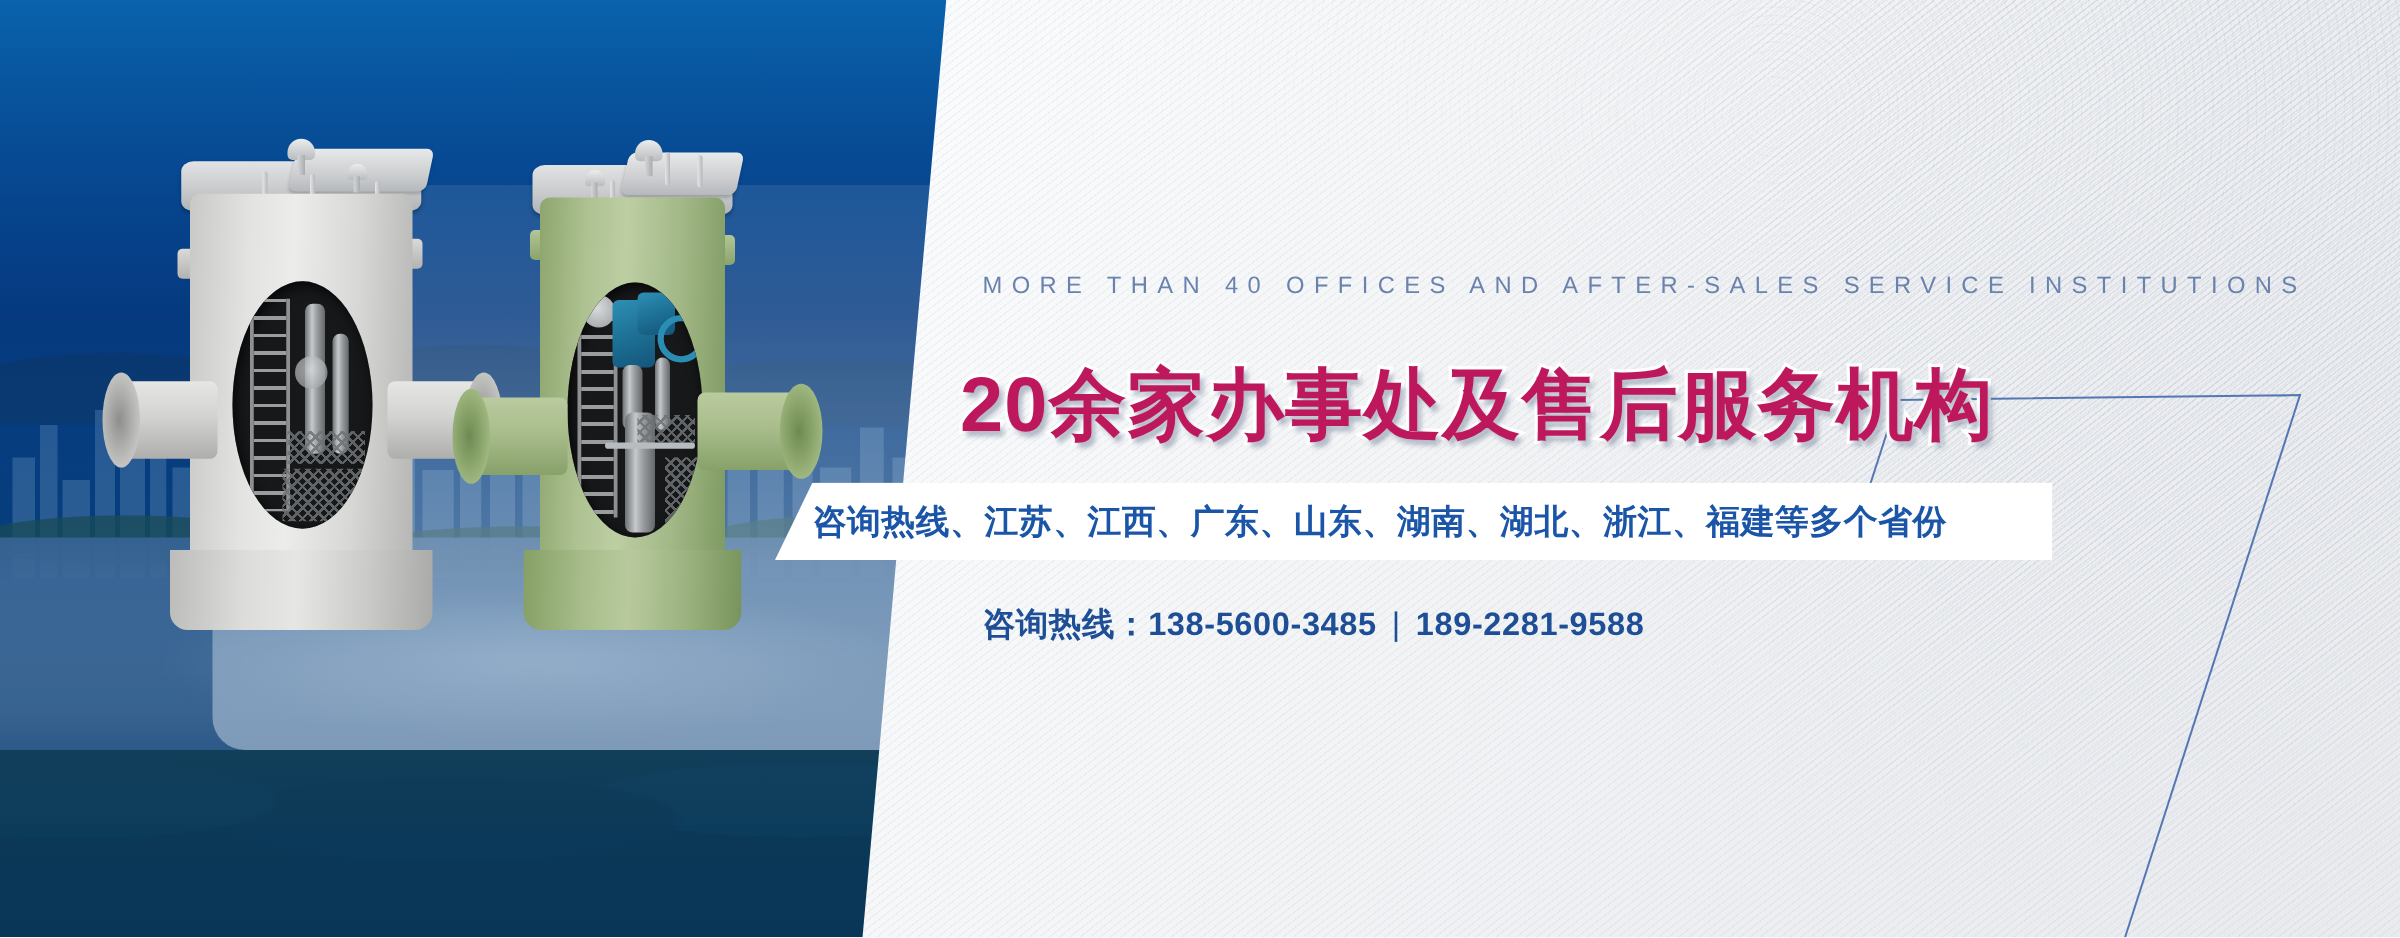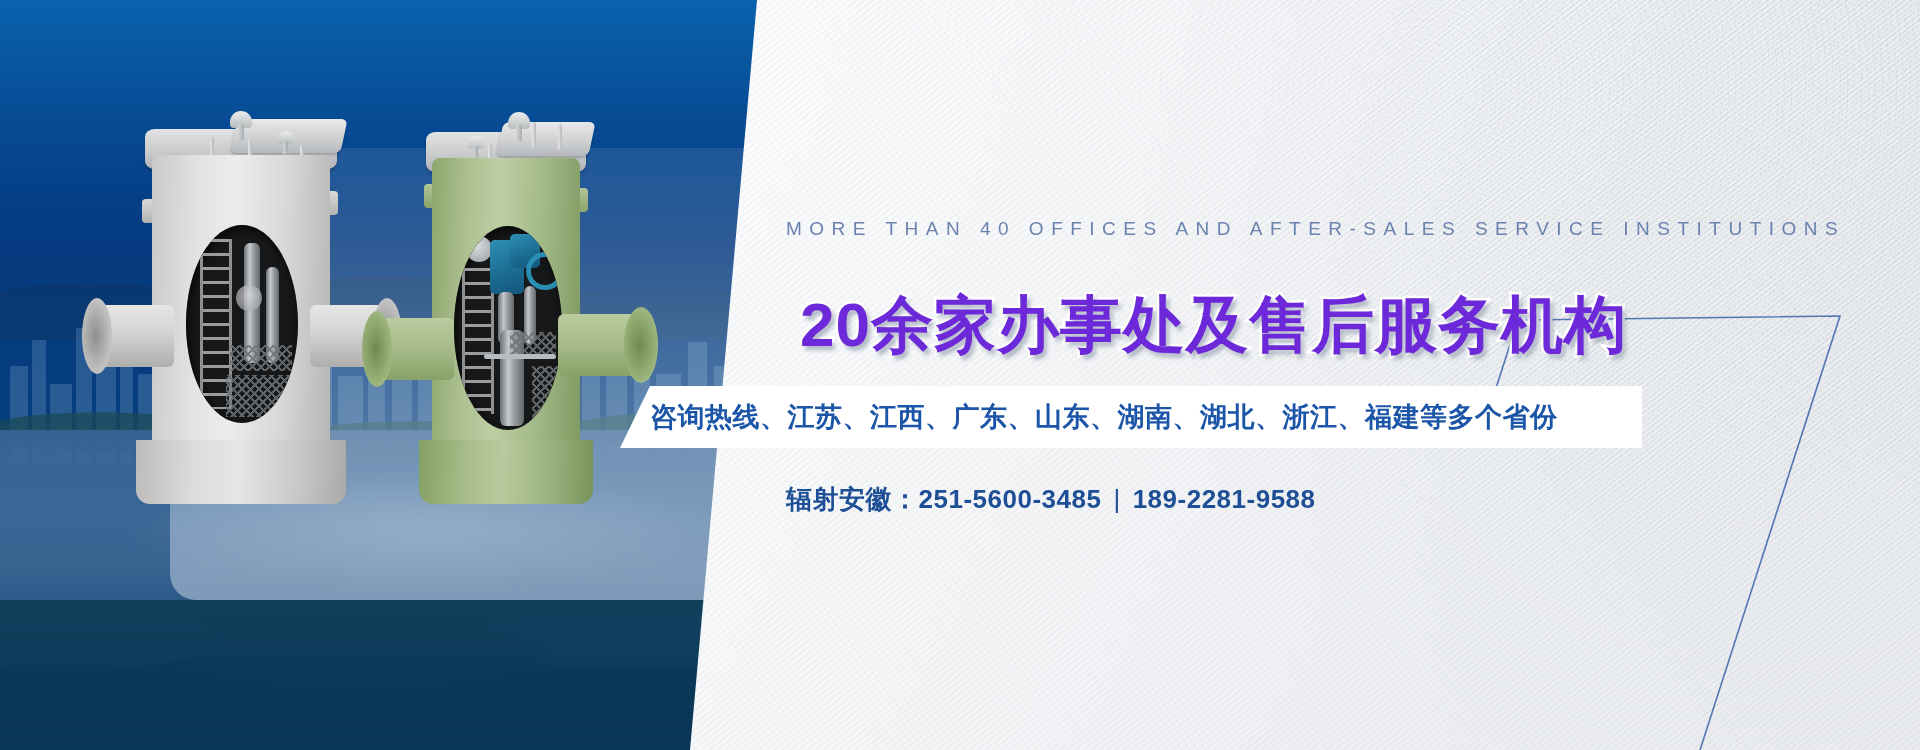--- a/index.html
+++ b/index.html
@@ -239,23 +239,23 @@
   .wheel{position:absolute;border-radius:50%;border:5px solid #2a8db3;background:transparent;}
   .plate{position:absolute;border-radius:50%;background:radial-gradient(circle at 45% 40%,#d9dbdd,#9a9da0);}
 
   
   .eng-line{
     position:absolute;left:786px;top:218px;
     font-size:19px;letter-spacing:7.5px;font-weight:400;
     color:#6a82ae;white-space:nowrap;
   }
   .headline{
-    position:absolute;left:800px;top:248px;
+    position:absolute;left:768px;top:248px;
     font-size:62px;font-weight:700;line-height:1.12;letter-spacing:1px;
-    color:#6d28d9;white-space:nowrap;
+    color:#be185d;white-space:nowrap;
     -webkit-text-stroke:5px #ffffff;
     paint-order:stroke fill;
     text-shadow:3px 4px 4px rgba(110,125,150,.55);
   }
   .ribbon{
     position:absolute;left:620px;top:386px;width:1022px;height:62px;
     background:#ffffff;
     clip-path:polygon(30px 0, 1022px 0, 1022px 62px, 0 62px);
   }
   .ribbon-text{
@@ -416,16 +416,16 @@
   </div>
 
   <div class="eng-line">MORE THAN 40 OFFICES AND AFTER-SALES SERVICE INSTITUTIONS</div>
 
   <h1 class="headline">20余家办事处及售后服务机构</h1>
 
   <div class="ribbon"></div>
   <div class="ribbon-text">咨询热线、江苏、江西、广东、山东、湖南、湖北、浙江、福建等多个省份</div>
 
   <div class="hotline">
-    <span>辐射安徽：</span><span>251-5600-3485</span><span class="sep">|</span><span>189-2281-9588</span>
+    <span>咨询热线：</span><span>138-5600-3485</span><span class="sep">|</span><span>189-2281-9588</span>
   </div>
 
 </div>
 
 </body></html>

